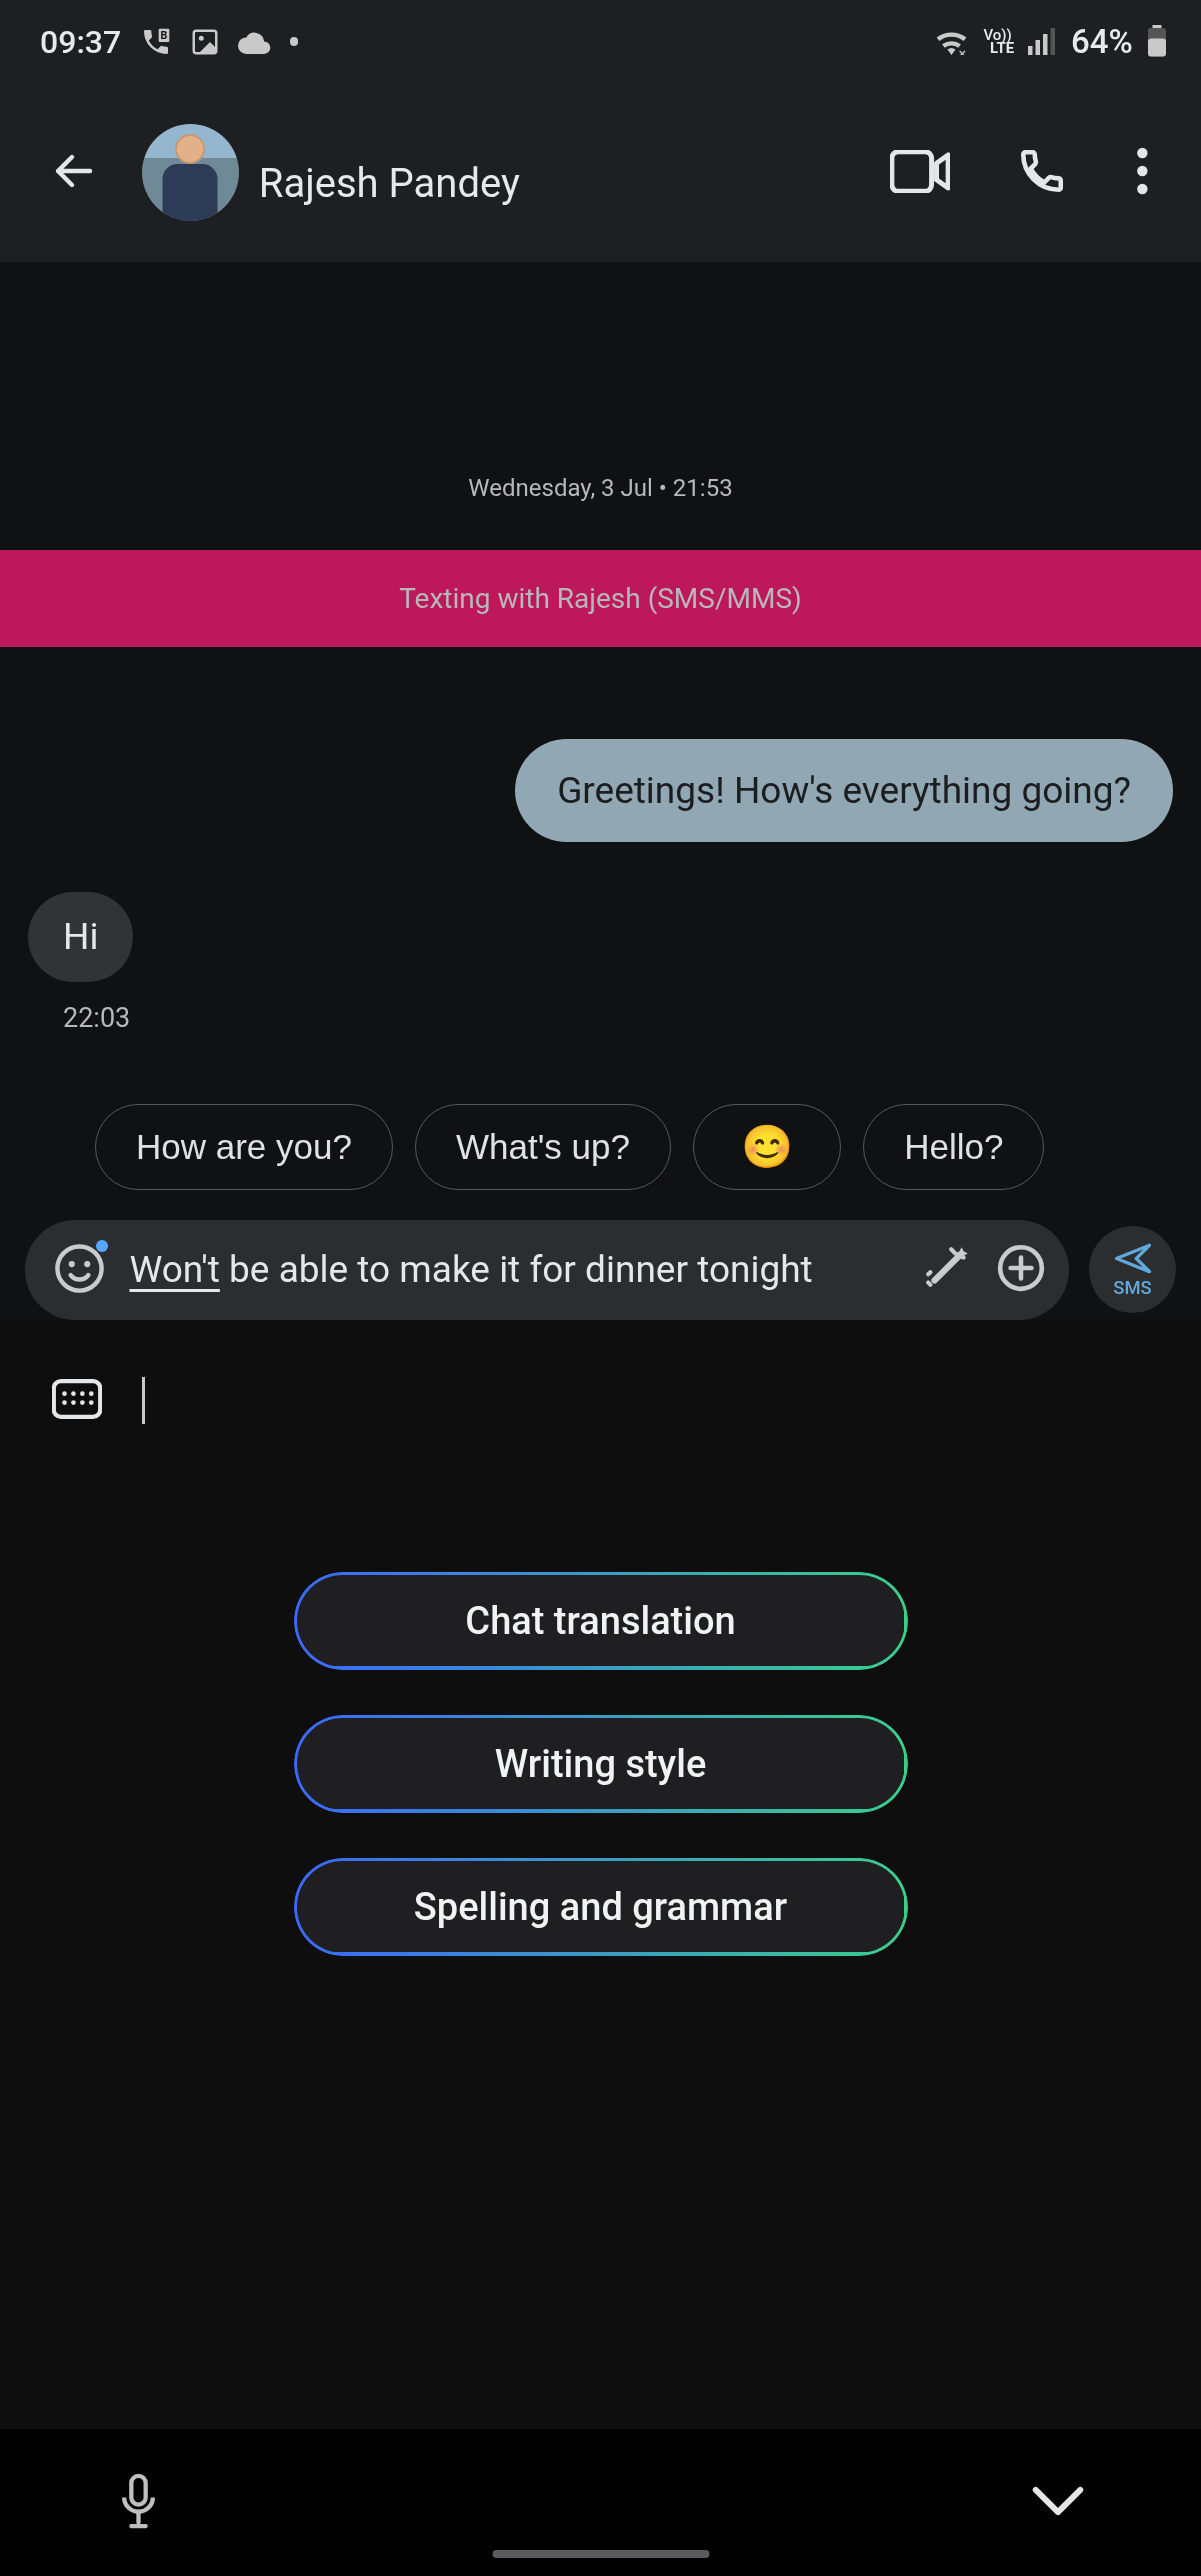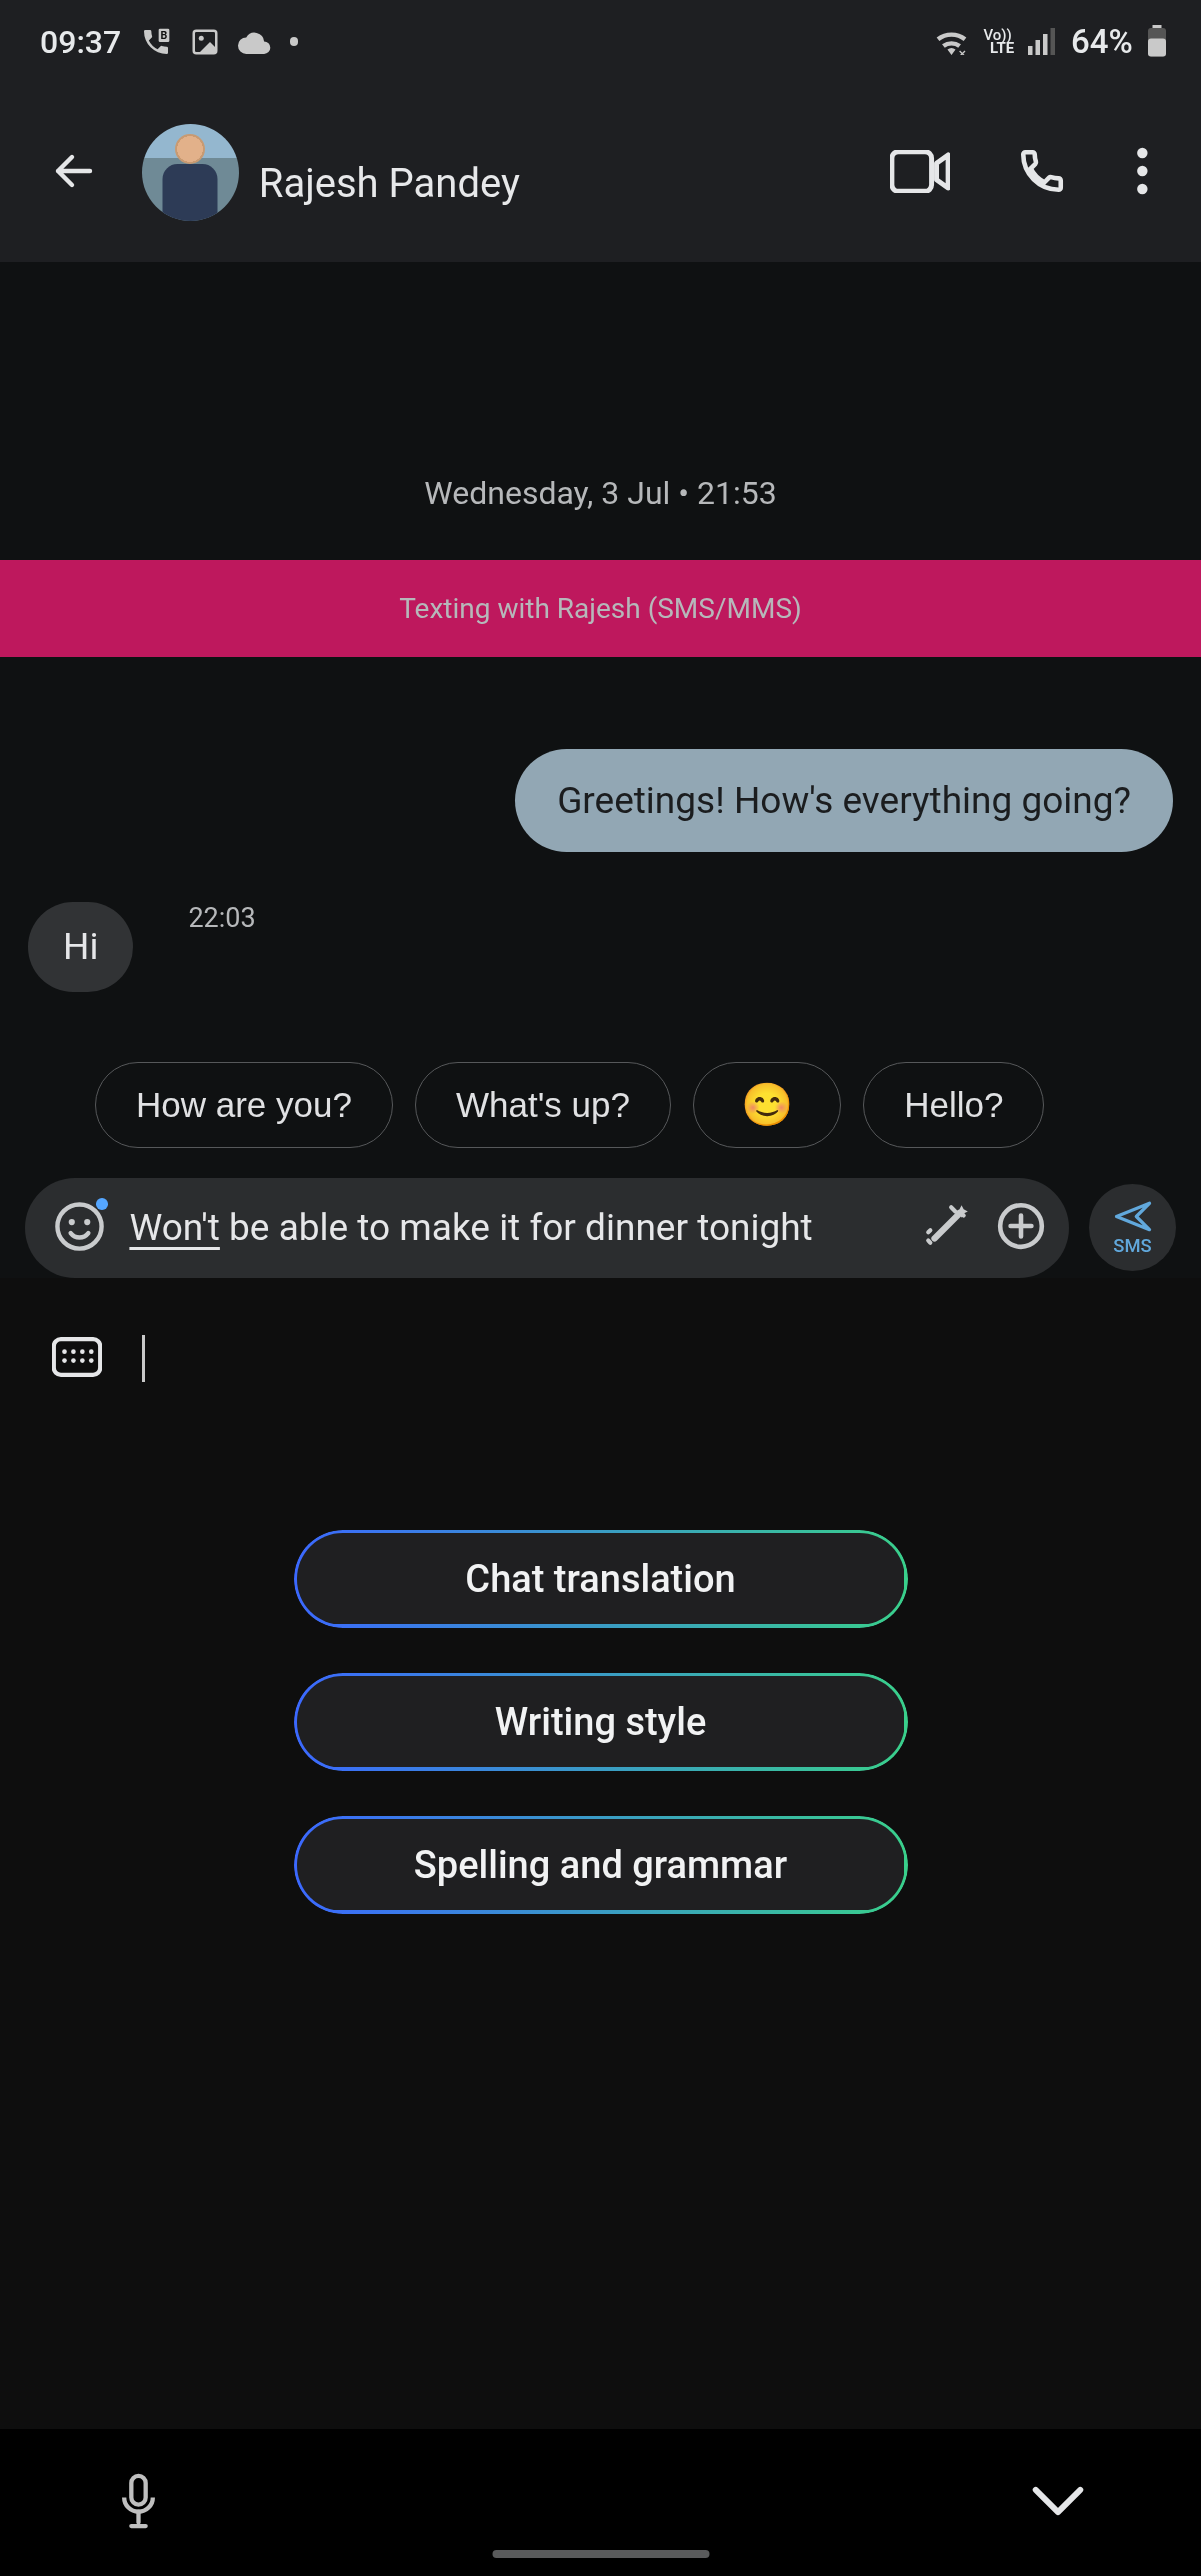--- a/index.html
+++ b/index.html
@@ -58,21 +58,21 @@
   .contact-name { font-size: 40px; font-weight: 400; color:#e7e8ea; flex:1;margin-top:21px; }
   .appbar .iconbtn { padding: 15px 23.4px; }
 
   
   .conversation {
     background: #0f1112;
   }
   .date-separator {
     text-align: center;
     color: #b6b8ba;
-    font-size: 32px;
+    font-size: 24px;
     padding: 212px 0 48px;
   }
   .texting-banner {
     background: #be185d;
     text-align: center;
     color: #b6b8ba;
     font-size: 28px;
     padding: 32px 0;
   }
 
@@ -81,21 +81,21 @@
   .out-row { display:flex; justify-content:flex-end; margin: 92px 0 50px; }
   .out-bubble {
     background: #92a7b4;
     color: #1b1d1f;
     font-size: 37px;
     padding: 30px 42px;
     border-radius: 58px;
     max-width: 834px;
   }
 
-  .in-row { display:flex; flex-direction:row; align-items:flex-start; gap:20px; margin-bottom: 37px; }
+  .in-row { display:flex; flex-direction:column; align-items:flex-start; gap:20px; margin-bottom: 37px; }
   .in-bubble {
     background: #313335;
     color: #e6e7e9;
     font-size: 37px;
     padding: 23.4px 35px;
     border-radius: 58px;
   }
   .in-time { color:#b6b8ba; font-size: 27px; padding-left: 35px; }
 
   

